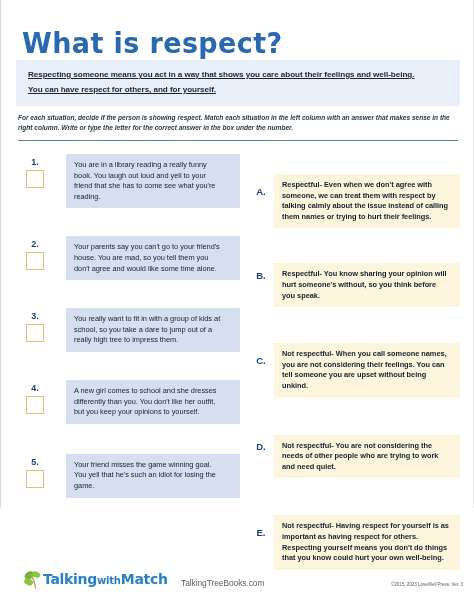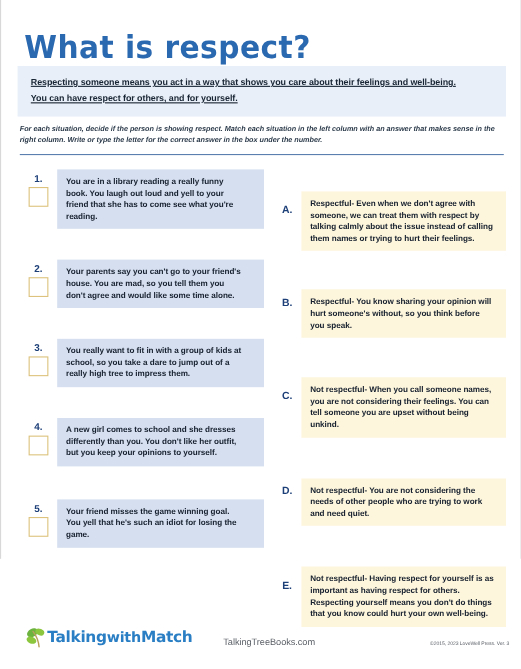--- a/index.html
+++ b/index.html
@@ -114,23 +114,24 @@
     background: #ffffff;
     box-sizing: border-box;
   }
   .prompt {
     flex: 1;
     background: #d5dff0;
     padding: 6px 19px 6px 8px;
     font-size: 7.4px;
     line-height: 10.6px;
     color: #16202e;
-    font-weight: 700;
+    font-weight: 400;
     letter-spacing: -0.03px;
     box-sizing: border-box;
+    margin-left: 14px;
   }
 
   .opt {
     position: relative;
     display: flex;
     align-items: center;
   }
   .letter-wrap {
     width: 26px;
     flex: 0 0 26px;
@@ -169,26 +170,26 @@
   .logo-text {
     font-family: "DejaVu Sans", sans-serif;
     font-weight: bold;
     font-size: 14px;
     color: #2a7fc4;
     letter-spacing: -0.3px;
     line-height: 16px;
     margin-left: -2px;
   }
   .logo-text .small {
-    font-size: 13px;
+    font-size: 10px;
     letter-spacing: -0.2px;
   }
   .site-url {
     position: absolute;
-    left: 202px;
+    left: 180px;
     top: 12px;
     font-size: 8.4px;
     color: #5a5f66;
     letter-spacing: -0.05px;
   }
   .copyright {
     position: absolute;
     right: 12px;
     top: 16px;
     font-size: 4.6px;

